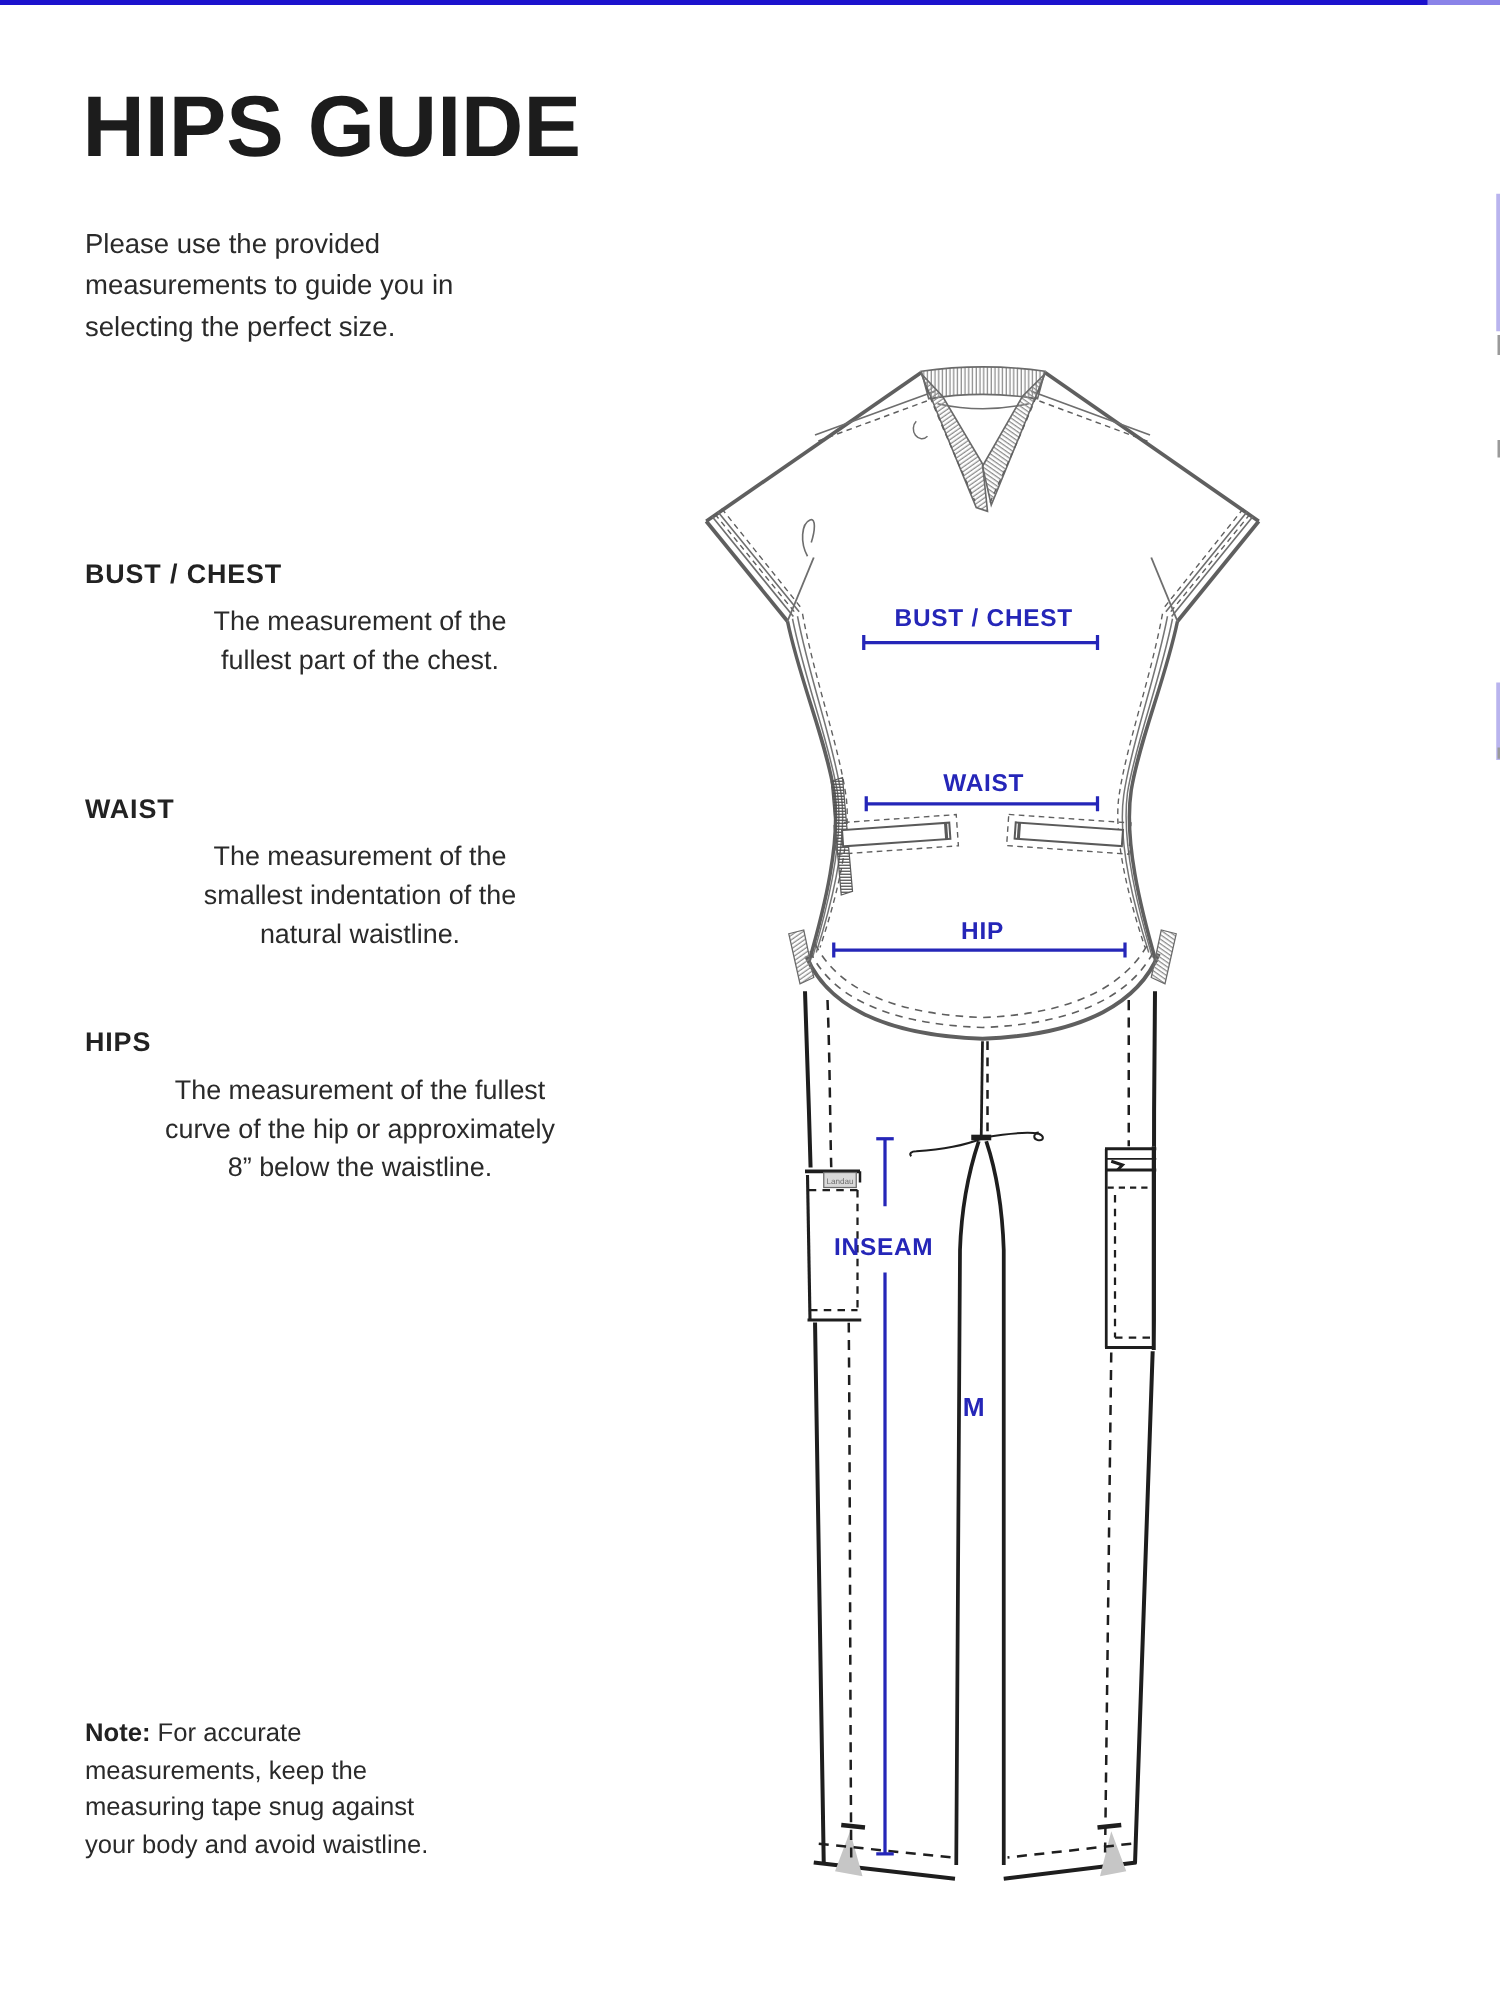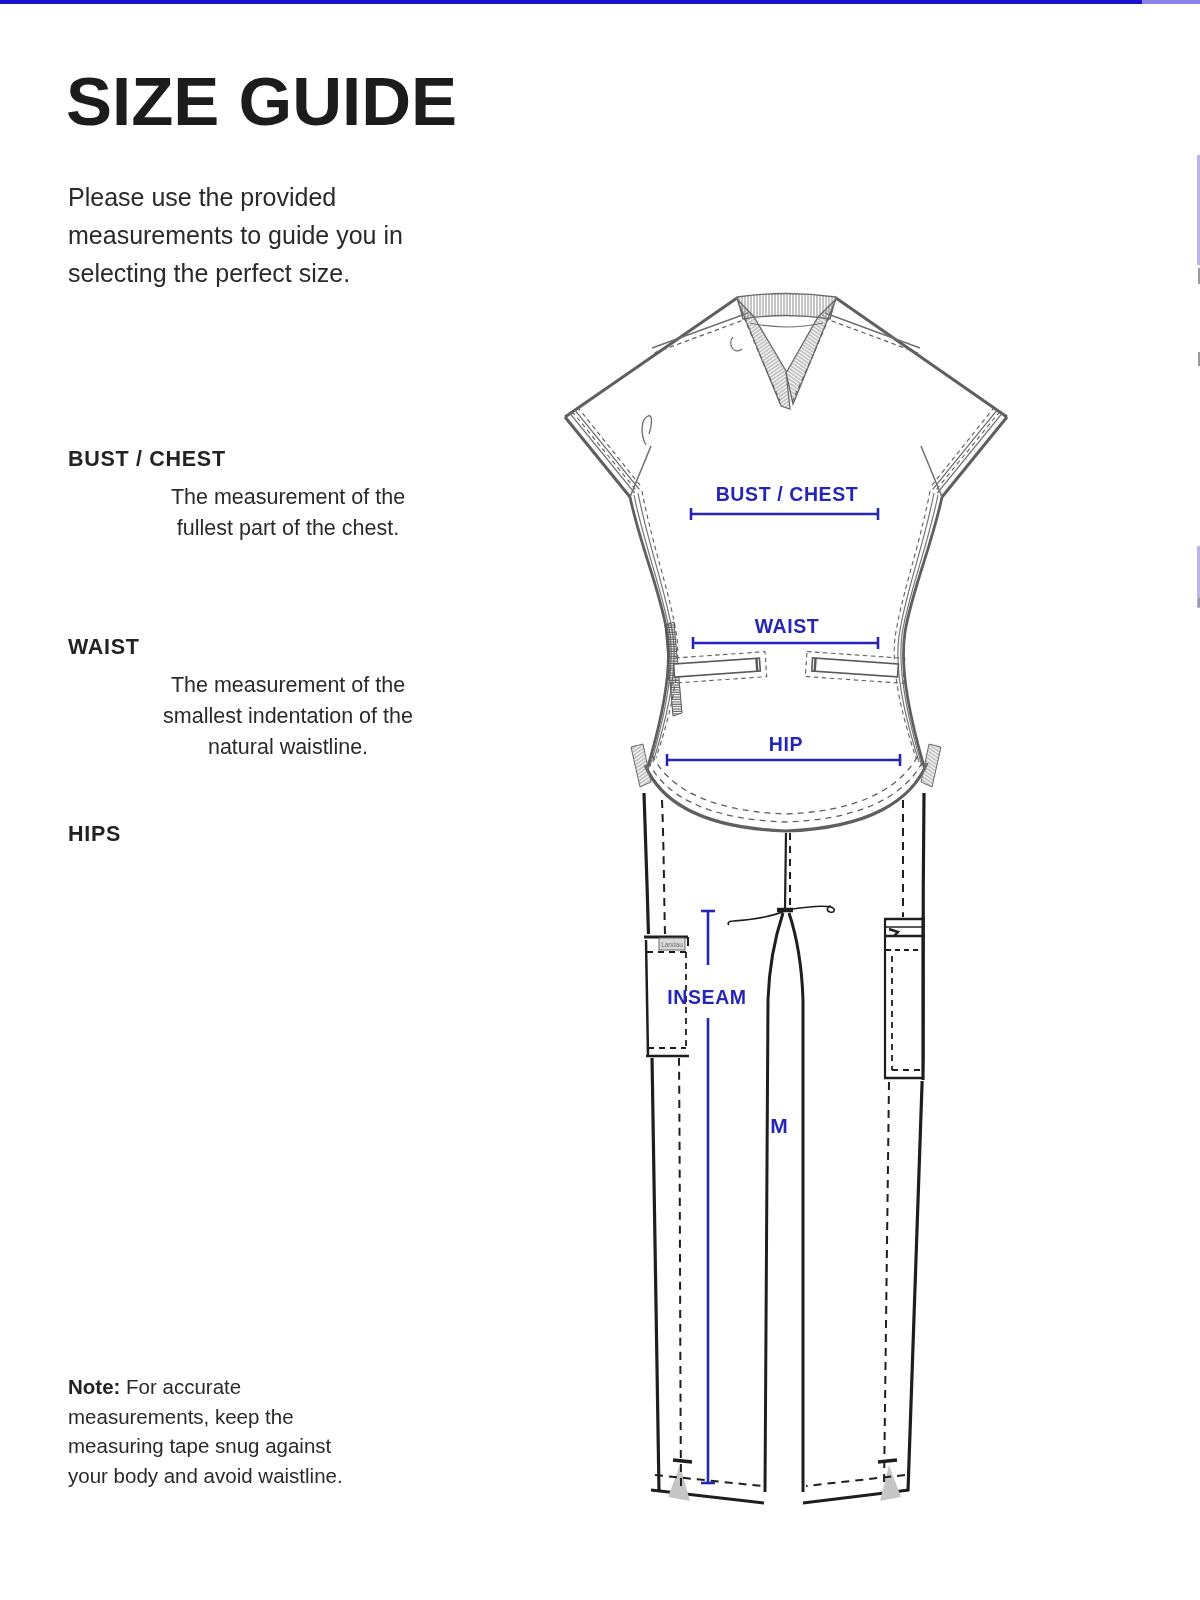--- a/index.html
+++ b/index.html
@@ -17,21 +17,21 @@
   }
   .edge-mark{position:absolute;right:0;width:3px;}
   .edge-lav{background:#b9b4ee;}
   .edge-gray{background:#9a9a9a;width:2px;}
   .page-title{
     position:absolute;left:66px;top:62px;margin:0;
     font-size:69px;font-weight:bold;letter-spacing:0px;color:#1c1c1c;
   }
   .intro{
     position:absolute;left:68px;top:178px;margin:0;width:470px;
-    font-size:25px;line-height:1.52;color:#2a2a2a;white-space:pre-line;
+    font-size:22px;line-height:1.52;color:#2a2a2a;white-space:pre-line;
   }
   .measure-section{position:absolute;left:68px;width:440px;}
   .measure-section h2{
     margin:0;font-size:21.5px;font-weight:bold;letter-spacing:.7px;color:#222222;
   }
   .measure-section p{
     margin:10px 0 0 0;font-size:21.5px;line-height:1.44;color:#2a2a2a;white-space:pre-line;text-align:center;
   }
   .s0{top:447px}.s1{top:635px}.s2{top:822px}.s3{top:1025px}
   .note{
@@ -53,38 +53,41 @@
 <div class="top-bar">
     <span class="top-bar-light"></span>
   </div>
 
 <div class="edge-mark edge-lav" style="top:155px;height:110px;"></div>
 <div class="edge-mark edge-gray" style="top:268px;height:16px;"></div>
 <div class="edge-mark edge-gray" style="top:352px;height:14px;"></div>
 <div class="edge-mark edge-lav" style="top:546px;height:62px;"></div>
 <div class="edge-mark edge-gray" style="top:598px;height:9px;"></div>
 
-<h1 class="page-title">SIZE GUIDE</h1>
+<h1 class="page-title">HIPS GUIDE</h1>
 <p class="intro">Please use the provided
 measurements to guide you in
 selecting the perfect size.</p>
 
 <section class="measure-section s0">
   <h2>BUST / CHEST</h2>
   <p>The measurement of the
 fullest part of the chest.</p>
 </section>
 <section class="measure-section s1">
   <h2>WAIST</h2>
   <p>The measurement of the
 smallest indentation of the
 natural waistline.</p>
 </section>
 <section class="measure-section s2">
   <h2>HIPS</h2>
+  <p>The measurement of the fullest
+curve of the hip or approximately
+8” below the waistline.</p>
 </section>
 <section class="measure-section s3">
 </section>
 
 <p class="note"><strong>Note:</strong><span> For accurate
 measurements, keep the
 measuring tape snug against
 your body and avoid waistline.</span></p>
 
 <svg class="illustration" width="480" height="1250" viewBox="550 275 480 1250">

